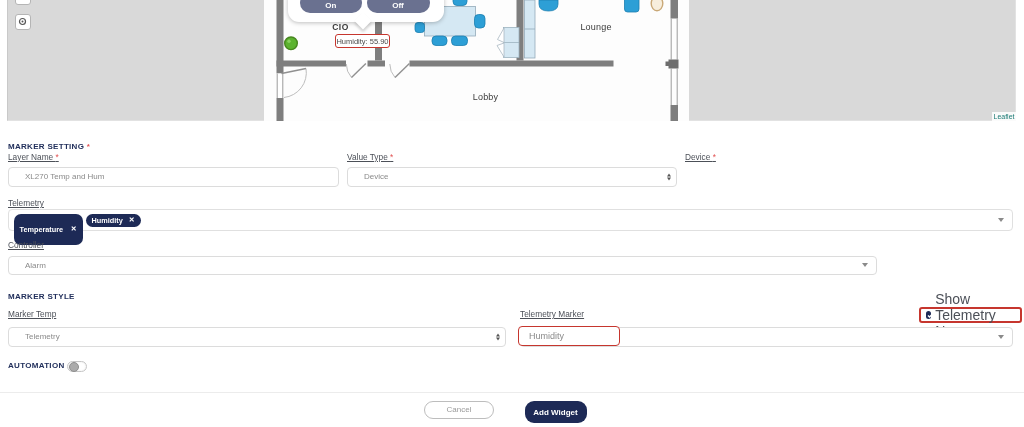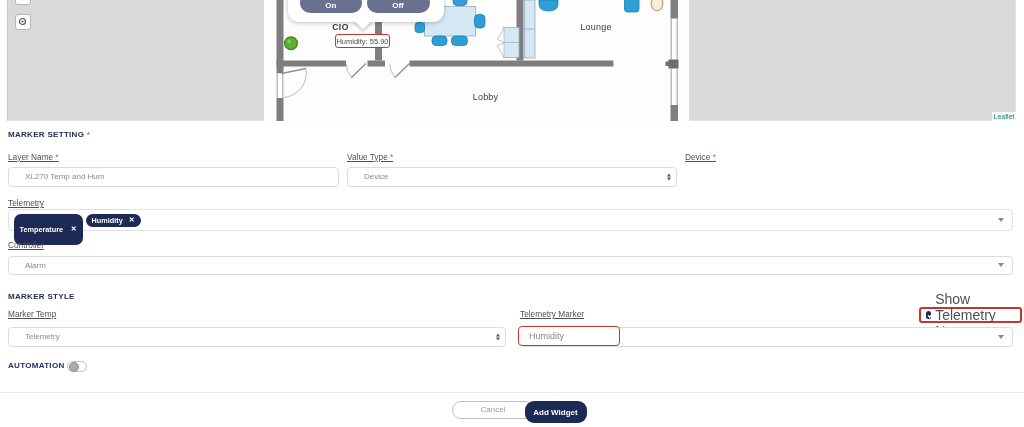--- a/index.html
+++ b/index.html
@@ -139,21 +139,21 @@
 
   <div class="abs" style="left:14.5px;top:13.5px;width:16.5px;height:16.5px;background:#fff;border:1.5px solid #b5b5b5;border-radius:3px;box-sizing:border-box;display:flex;align-items:center;justify-content:center;">
     <svg width="9" height="9" viewBox="0 0 9 9">
         <circle cx="4.5" cy="4.5" r="3" fill="none" stroke="#555" stroke-width="1.2"></circle>
         <circle cx="4.5" cy="4.5" r="1" fill="#555"></circle>
       </svg>
   </div>
 
   <div class="abs" style="left:992px;top:112px;width:24px;height:9px;background:rgba(255,255,255,0.85);font-size:7px;color:#1a7a74;display:flex;align-items:center;justify-content:center;">Leaflet</div>
 
-  <div class="head" style="left:8px;top:130px;">MARKER SETTING <span class="req">*</span></div>
+  <div class="head" style="left:8px;top:142px;">MARKER SETTING <span class="req">*</span></div>
 
   <div class="abs lbl" style="left:8px;top:152px;">Layer Name <span class="req">*</span></div>
 
   <div class="abs lbl" style="left:347px;top:152px;">Value Type <span class="req">*</span></div>
 
   <div class="abs lbl" style="left:685px;top:152px;">Device <span class="req">*</span></div>
 
   <div class="inp" style="left:8px;top:167px;width:331px;height:19.5px;">XL270 Temp and Hum</div>
 
   <div class="inp" style="left:347px;top:167px;width:330px;height:19.5px;">Device
@@ -169,21 +169,21 @@
   <div class="inp" style="left:8px;top:209px;width:1005px;height:22px;border-color:#e0e0e0;">
     <span class="caret" style="border-top-color:#8a8a8a;"></span>
   </div>
 
   <div class="abs" style="left:13.5px;top:213.5px;width:69px;height:31px;border-radius:7px;background:#1d2a56;color:#fff;font-size:7.3px;font-weight:bold;display:flex;align-items:center;justify-content:space-between;padding:0 6px;box-sizing:border-box;">Temperature<span style="font-size:7px;">✕</span></div>
 
   <div class="abs" style="left:85.5px;top:213.5px;width:55px;height:13.5px;border-radius:7px;background:#1d2a56;color:#fff;font-size:7.3px;font-weight:bold;display:flex;align-items:center;justify-content:space-between;padding:0 6px;box-sizing:border-box;">Humidity<span style="font-size:7px;">✕</span></div>
 
   <div class="abs lbl" style="left:8px;top:240px;">Controller</div>
 
-  <div class="inp" style="left:8px;top:255.5px;width:1005px;height:19.5px;">Alarm
+  <div class="inp" style="left:8px;top:255.5px;width:869px;height:19.5px;">Alarm
     <span class="caret" style="border-top-color:#8a8a8a;"></span>
   </div>
 
   <div class="head" style="left:8px;top:292px;">MARKER STYLE</div>
 
   <div class="abs lbl" style="left:8px;top:309px;">Marker Temp</div>
 
   <div class="abs lbl" style="left:520px;top:309px;">Telemetry Marker</div>
 
   <div class="abs" style="left:919px;top:307px;width:103px;height:15.5px;border:2px solid #c6362e;border-radius:3px;box-sizing:border-box;display:flex;align-items:center;">
@@ -209,17 +209,17 @@
   <div class="abs" style="left:518px;top:326px;width:102px;height:20px;background:#fff;border:1.5px solid #c6362e;border-radius:4px;box-sizing:border-box;display:flex;align-items:center;font-size:9px;color:#8a8a8a;padding-left:10px;">Humidity</div>
 
   <div class="head" style="left:8px;top:361px;">AUTOMATION</div>
 
   <div class="abs" style="left:67px;top:360.5px;width:19.5px;height:11px;background:#fff;border:1px solid #c6c6c6;border-radius:6px;box-sizing:border-box;box-shadow:inset 0 0 2px rgba(0,0,0,0.1);">
     <span style="position:absolute;left:0.5px;top:0.5px;width:8px;height:8px;border-radius:50%;background:#ababab;border:1px solid #8f8f8f;"></span>
   </div>
 
   <div class="abs" style="left:0;top:392px;width:1024px;height:1px;background:#ececec;"></div>
 
-  <div class="abs" style="left:452px;top:401px;width:82px;height:17.5px;border:1px solid #bdbdbd;border-radius:9px;box-sizing:border-box;display:flex;align-items:center;justify-content:center;font-size:8px;color:#9a9a9a;">Cancel</div>
+  <div class="abs" style="left:424px;top:401px;width:70px;height:17.5px;border:1px solid #bdbdbd;border-radius:9px;box-sizing:border-box;display:flex;align-items:center;justify-content:center;font-size:8px;color:#9a9a9a;">Cancel</div>
 
   <div class="abs" style="left:524.5px;top:401px;width:62px;height:22px;border-radius:9px;background:#1d2a56;display:flex;align-items:center;justify-content:center;font-size:8px;font-weight:bold;color:#fff;">Add Widget</div>
 
 </div>
 
 </body></html>

